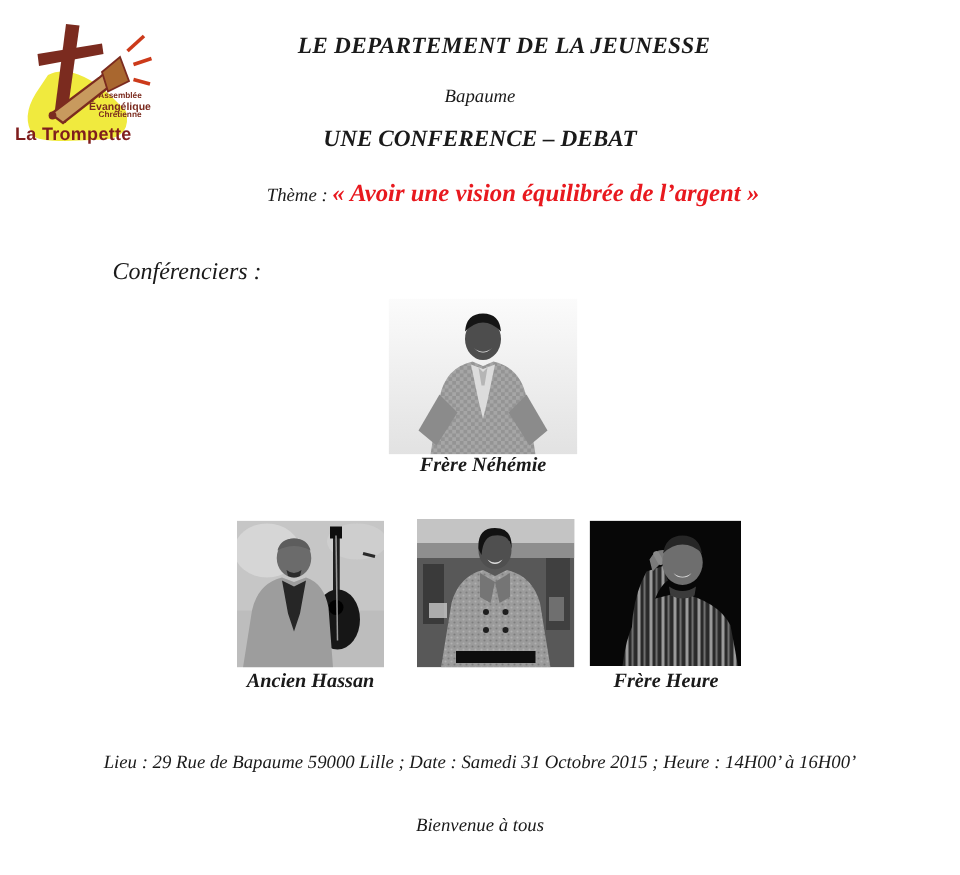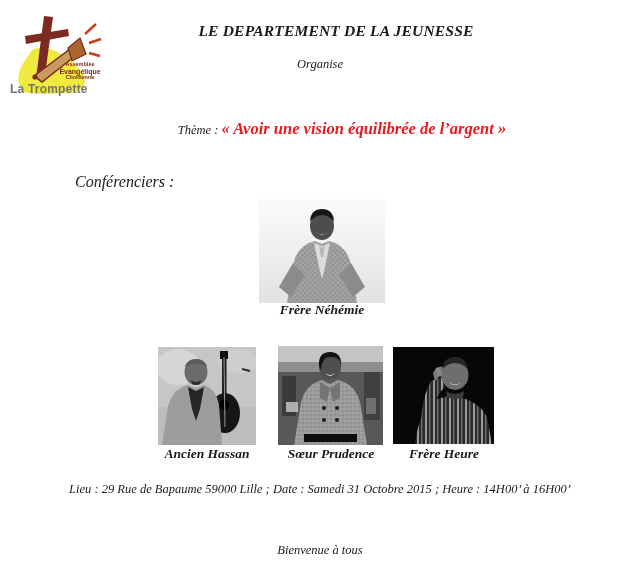--- a/index.html
+++ b/index.html
@@ -17,21 +17,21 @@
     left: 0; right: 0;
     text-align: center;
     white-space: nowrap;
   }
   .title-line      { top: 22px;  font-size: 15.5px; font-weight: bold; font-style: italic; letter-spacing: .2px; padding-left: 32px; }
   .organise-line   { top: 57px;  font-size: 12.5px; font-style: italic; }
   .event-line      { top: 84px;  font-size: 15.5px; font-weight: bold; font-style: italic; }
   .theme-line      { top: 119px; font-size: 12.5px; font-style: italic; margin-left: 44px; }
   .theme-text      { font-size: 16.5px; font-weight: bold; font-style: italic; }
   .speakers-label  { position: absolute; left: 75px; top: 173px; font-size: 16px; font-style: italic; }
-  .footer-details  { top: 482px; font-size: 12.5px; font-style: italic; text-align: center; }
+  .footer-details  { top: 501px; font-size: 12.5px; font-style: italic; text-align: center; }
   .welcome-line    { top: 543px; font-size: 12.5px; font-style: italic; }
 
   .photo { position: absolute; overflow: hidden; }
   .photo svg { display: block; }
   .caption {
     position: absolute;
     text-align: center;
     font-size: 13.5px;
     font-weight: bold;
     font-style: italic;
@@ -45,21 +45,21 @@
     position: absolute; left: 50px; top: 50px; width: 44px;
     text-align: center; line-height: 1.05;
     font-family: "Liberation Sans", sans-serif;
     color: #7b2b1f;
   }
   .logo-smalltext .l1, .logo-smalltext .l3 { font-size: 5.5px; font-weight: bold; }
   .logo-smalltext .l2 { font-size: 7px; font-weight: bold; }
   .logo-name {
     position: absolute; left: 2px; top: 70px; width: 92px;
     font-family: "Liberation Sans", sans-serif;
-    font-size: 12px; font-weight: bold; color: #737373;
+    font-size: 12px; font-weight: bold; color: #7f1d1d;
     letter-spacing: .2px;
   }
 </style>
 </head>
 <body>
 
 <div class="page">
 
   <div class="logo">
     <svg width="94" height="88" viewBox="0 0 94 88">
@@ -79,21 +79,22 @@
     </svg>
     <div class="logo-smalltext">
       <div class="l1">Assemblée</div>
       <div class="l2">Évangélique</div>
       <div class="l3">Chrétienne</div>
     </div>
     <div class="logo-name">La Trompette</div>
   </div>
 
   <div class="centerline title-line">LE DEPARTEMENT DE LA JEUNESSE</div>
-  <div class="centerline organise-line">Organise</div>
+  <div class="centerline organise-line">Bapaume</div>
+  <div class="centerline event-line">UNE CONFERENCE – DEBAT</div>
   <div class="centerline theme-line">
     <span>Thème : </span><span class="theme-text" style="color:#e8191f">« Avoir une vision équilibrée de l’argent »</span>
   </div>
 
   <div class="speakers-label">Conférenciers :</div>
 
   <div class="photo" style="left:259px; top:199px; width:126px; height:104px;">
     <svg width="126" height="104" viewBox="0 0 126 104">
       <defs>
         <linearGradient id="bgN" x1="0" y1="0" x2="0" y2="1">
@@ -168,21 +169,20 @@
       <circle cx="46" cy="62" r="2" fill="#1e1e1e"></circle>
       <circle cx="59" cy="62" r="2" fill="#1e1e1e"></circle>
       <circle cx="46" cy="74" r="2" fill="#1e1e1e"></circle>
       <circle cx="59" cy="74" r="2" fill="#1e1e1e"></circle>
       <rect x="26" y="88" width="53" height="8" fill="#0d0d0d"></rect>
       <ellipse cx="52" cy="21" rx="11" ry="12.5" fill="#4f4f4f"></ellipse>
       <path d="M41 20 Q40 6 52 6 Q64 6 63 20 Q62 10 52 11 Q44 11 43 24 Z" fill="#121212"></path>
       <path d="M47 27 Q52 31 57 27 Q55 30 52 30 Q49 30 47 27 Z" fill="#dcdcdc"></path>
     </svg>
   </div>
-  <div class="caption" style="left:272px; top:446px; width:118px;">Sœur Prudence</div>
 
   <div class="photo" style="left:393px; top:347px; width:101px; height:97px;">
     <svg width="101" height="97" viewBox="0 0 101 97">
       <defs>
         <pattern id="stripes" width="8" height="8" patternUnits="userSpaceOnUse">
           <rect width="8" height="8" fill="#2a2a2a"></rect>
           <rect x="0" width="2" height="8" fill="#9a9a9a"></rect>
           <rect x="4" width="1.4" height="8" fill="#6f6f6f"></rect>
         </pattern>
       </defs>

